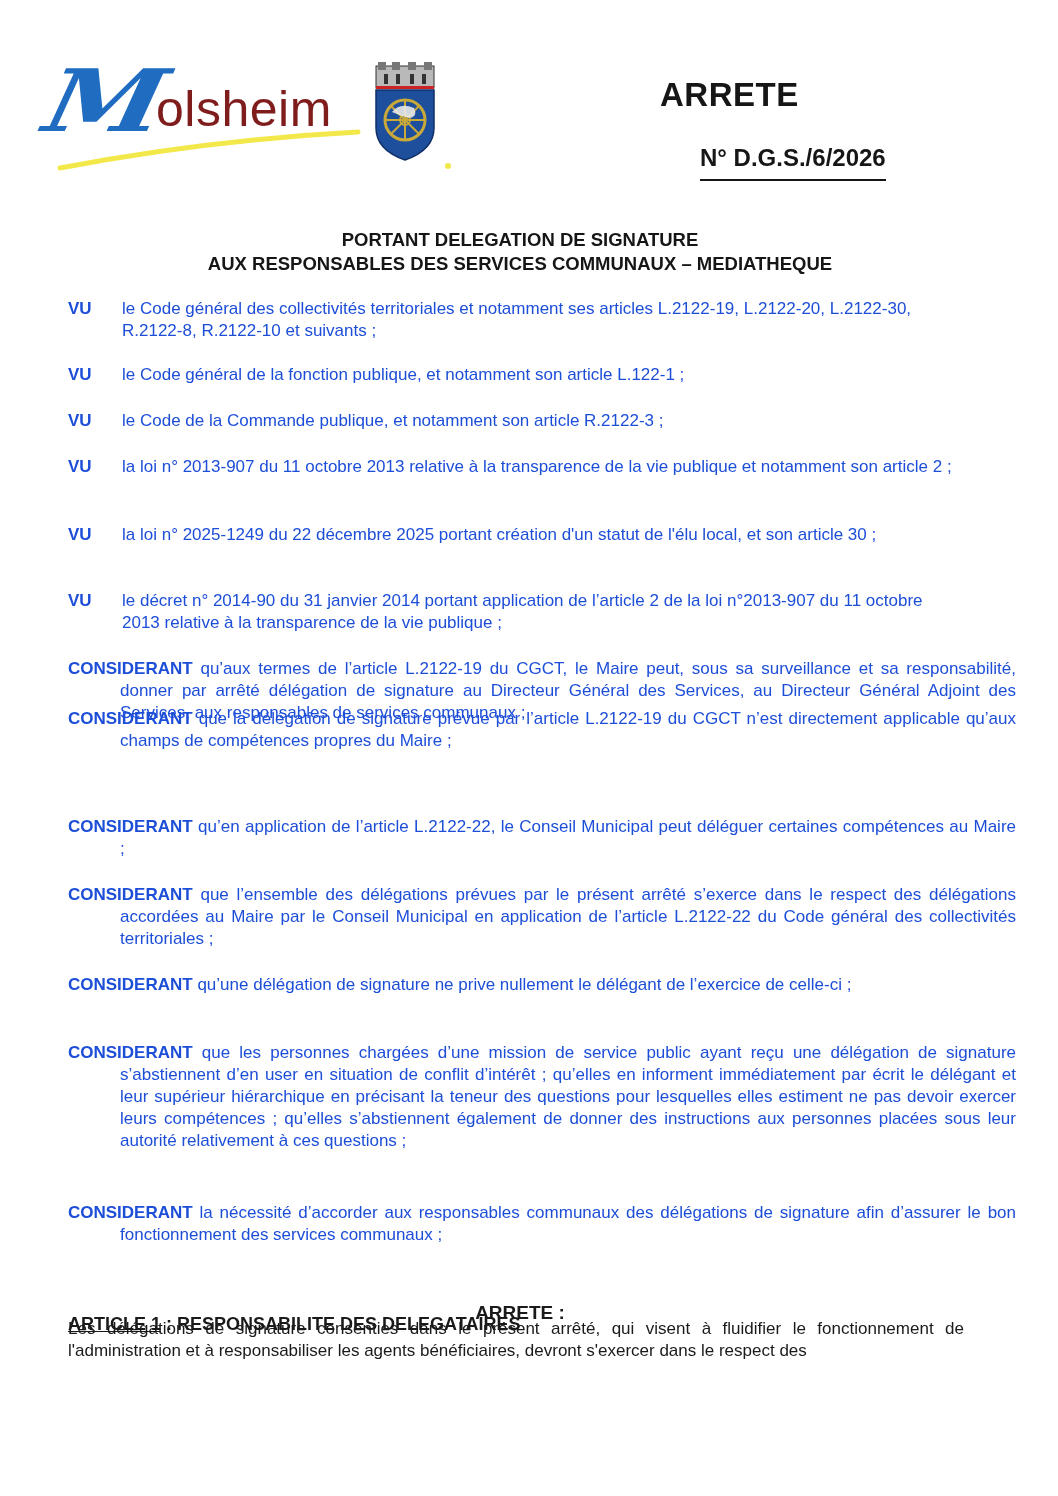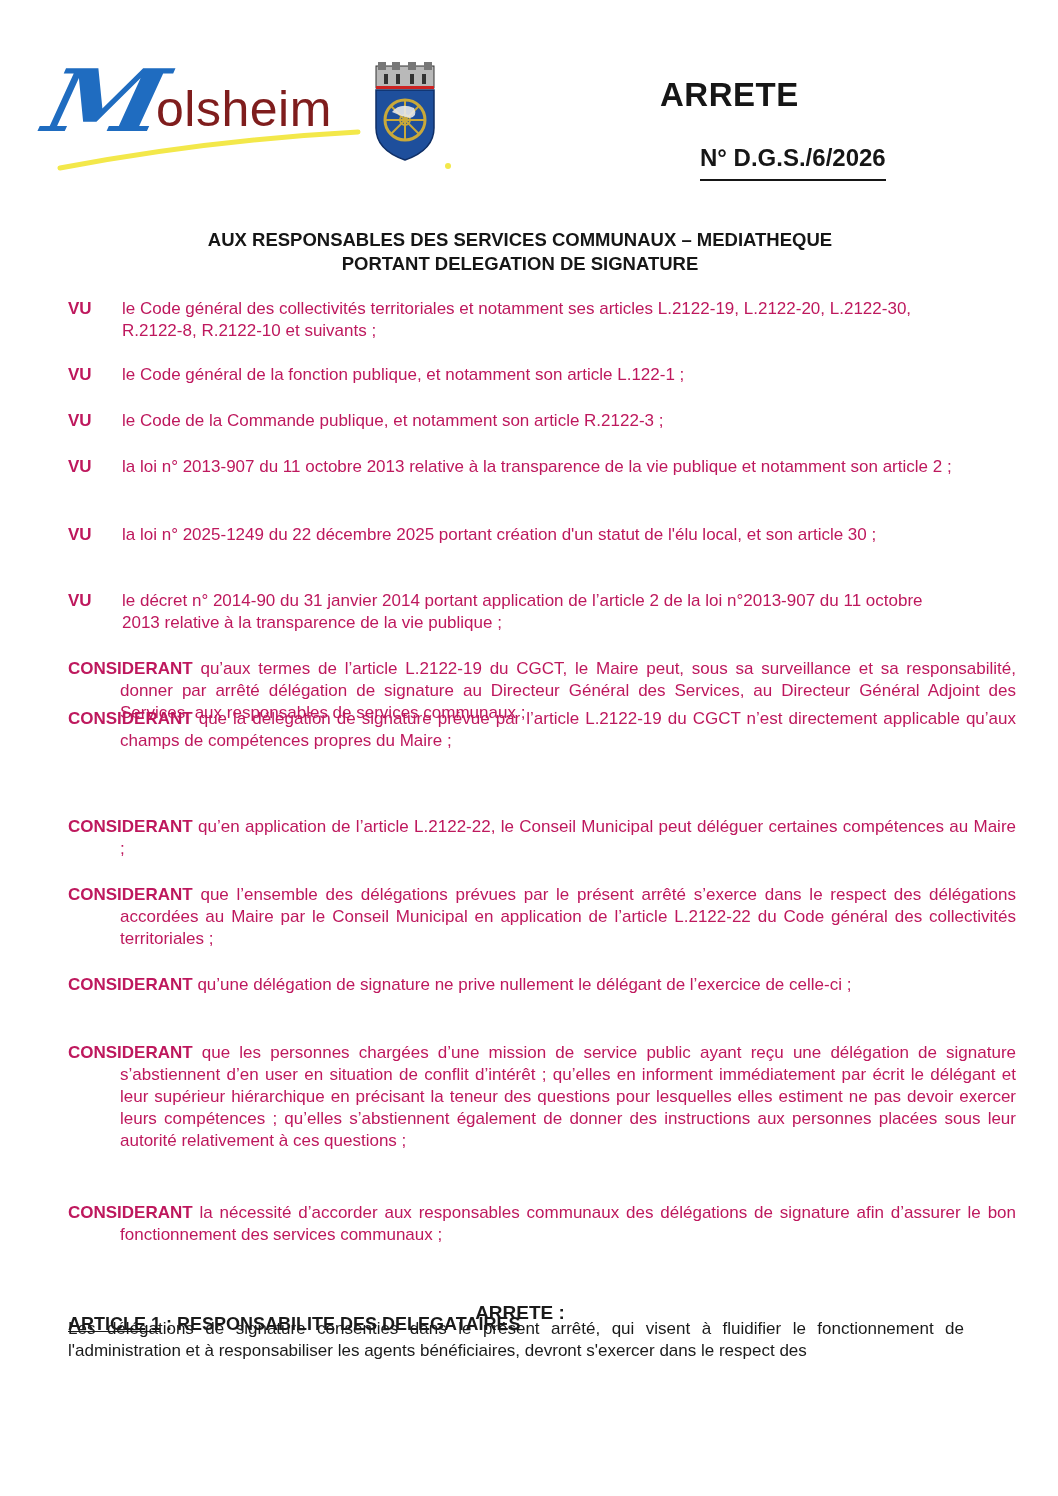--- a/index.html
+++ b/index.html
@@ -34,21 +34,21 @@
     position: absolute; left: 700px; top: 144px; font-size: 24px; font-weight: bold;
     color: #161616; border-bottom: 2px solid #161616; padding-bottom: 7px;
   }
 
   .subject {
     position: absolute; left: 0; width: 1040px; top: 228px; text-align: center;
     font-weight: bold; font-size: 18.5px; line-height: 24px; color: #161616;
   }
 
   
-  .block { position: absolute; left: 68px; width: 896px; font-size: 17px; line-height: 22px; color: #be185d; }
+  .block { position: absolute; left: 68px; width: 896px; font-size: 17px; line-height: 22px; color: #1d4ed8; }
   .vu-row { display: flex; }
   .vu-label { width: 54px; flex: none; font-weight: bold; }
   .vu-text { flex: 1; }
   .cons { text-align: justify; text-align-last: left; }
   .cons .kw { font-weight: bold; }
   .cons-wrap { text-indent: 0; padding-left: 52px; }
   .cons-wrap .first { margin-left: -52px; }
 
   .arrete-label {
     position: absolute; left: 0; width: 1040px; top: 1302px; text-align: center;
@@ -96,22 +96,22 @@
       <line x1="21" y1="44" x2="49" y2="72" stroke="#c9a93a" stroke-width="2"></line>
       <line x1="49" y1="44" x2="21" y2="72" stroke="#c9a93a" stroke-width="2"></line>
       <path d="M22 50 Q30 40 44 46 Q48 54 40 56 Q30 54 22 50 Z" fill="#e8e8e8" opacity="0.9"></path>
     </svg>
   </div>
 
   <div class="title">ARRETE</div>
   <div class="ref">N° D.G.S./6/2026</div>
 
   <div class="subject">
+    <div>PORTANT DELEGATION DE SIGNATURE</div>
     <div>AUX RESPONSABLES DES SERVICES COMMUNAUX – MEDIATHEQUE</div>
-    <div>PORTANT DELEGATION DE SIGNATURE</div>
   </div>
 
   <div class="block vu-row" style="top:298px;">
     <span class="vu-label">VU</span>
     <span class="vu-text">le Code général des collectivités territoriales et notamment ses articles L.2122-19, L.2122-20, L.2122-30, R.2122-8, R.2122-10 et suivants ;</span>
   </div>
   <div class="block vu-row" style="top:364px;">
     <span class="vu-label">VU</span>
     <span class="vu-text">le Code général de la fonction publique, et notamment son article L.122-1 ;</span>
   </div>

